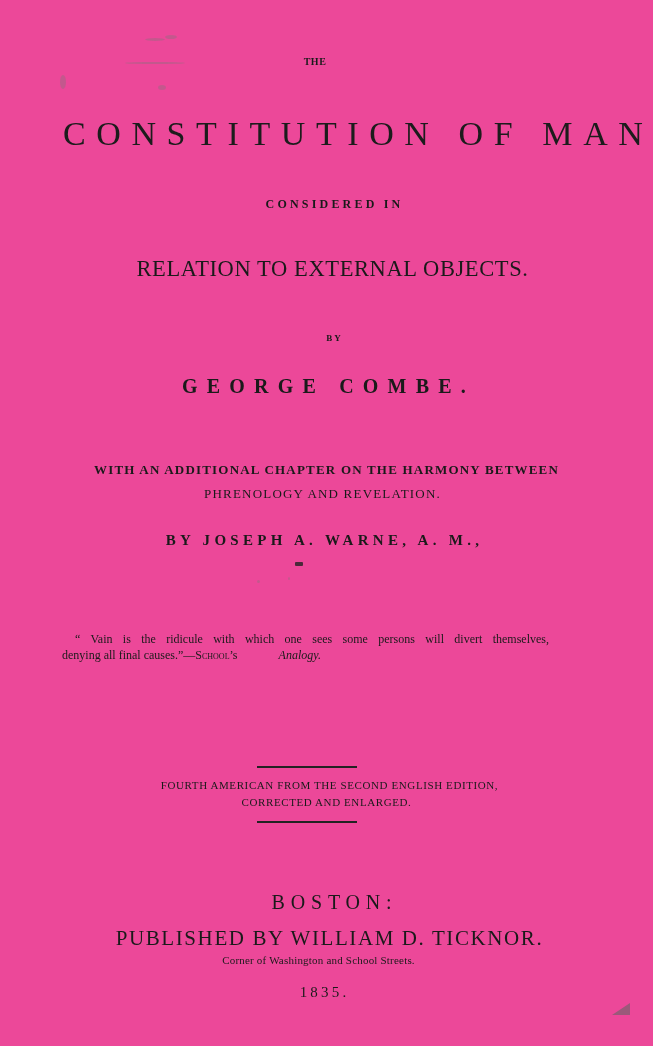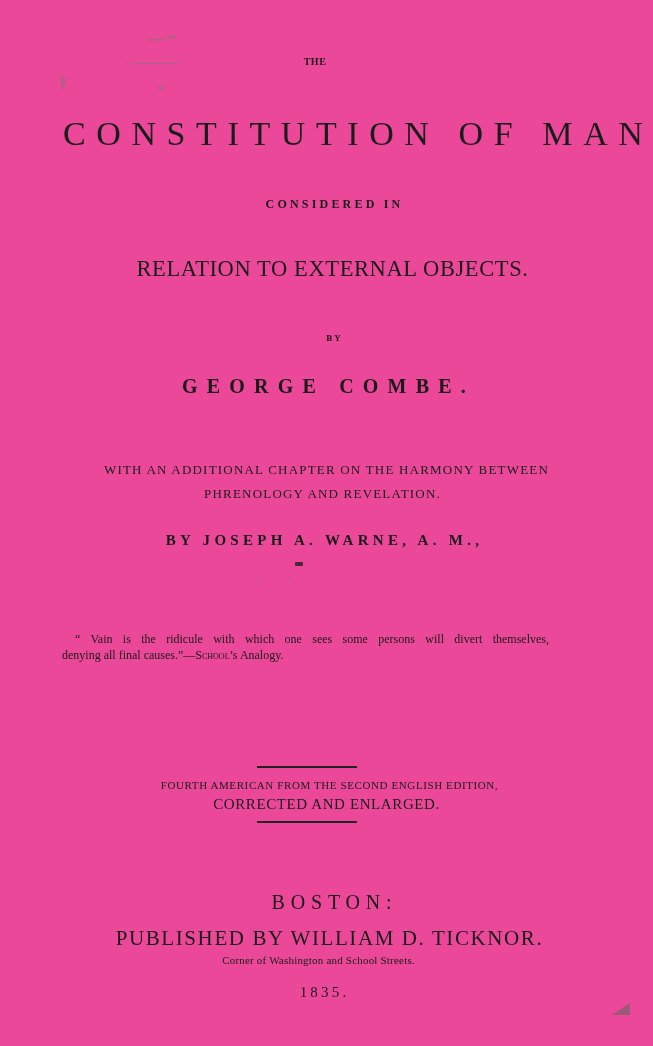--- a/index.html
+++ b/index.html
@@ -71,20 +71,21 @@
       left: 2px;
       font-size: 20px;
       letter-spacing: 9.2px;
       font-weight: bold;
     }
     .addl1 {
       top: 463px;
       left: 0px;
       font-size: 13px;
       letter-spacing: 1.2px;
+      font-weight: bold;
     }
     .addl2 {
       top: 487px;
       left: -4px;
       font-size: 13px;
       letter-spacing: 1.2px;
     }
     .by2 {
       top: 533px;
       left: -2px;
@@ -112,38 +113,40 @@
     .quote .q-line.last {
       text-align-last: left;
     }
     .quote .q-line.first {
       padding-left: 13px;
     }
     .quote .smallcaps {
       font-variant: small-caps;
     }
     .quote .italic {
+      font-style: italic;
+      margin-left: 38px;
     }
     .rule {
       position: absolute;
       height: 1.5px;
       background: #222222;
     }
     .rule-top { top: 766px; left: 257px; width: 100px; }
     .rule-bottom { top: 821px; left: 257px; width: 100px; }
     .edition1 {
       top: 780px;
       left: 3px;
       font-size: 11px;
       letter-spacing: 0.6px;
     }
     .edition2 {
       top: 797px;
       left: 0px;
-      font-size: 15px;
+      font-size: 11px;
       letter-spacing: 0.6px;
     }
     .boston {
       top: 892px;
       left: 8px;
       font-size: 20px;
       letter-spacing: 5.8px;
     }
     .publisher {
       top: 928px;

